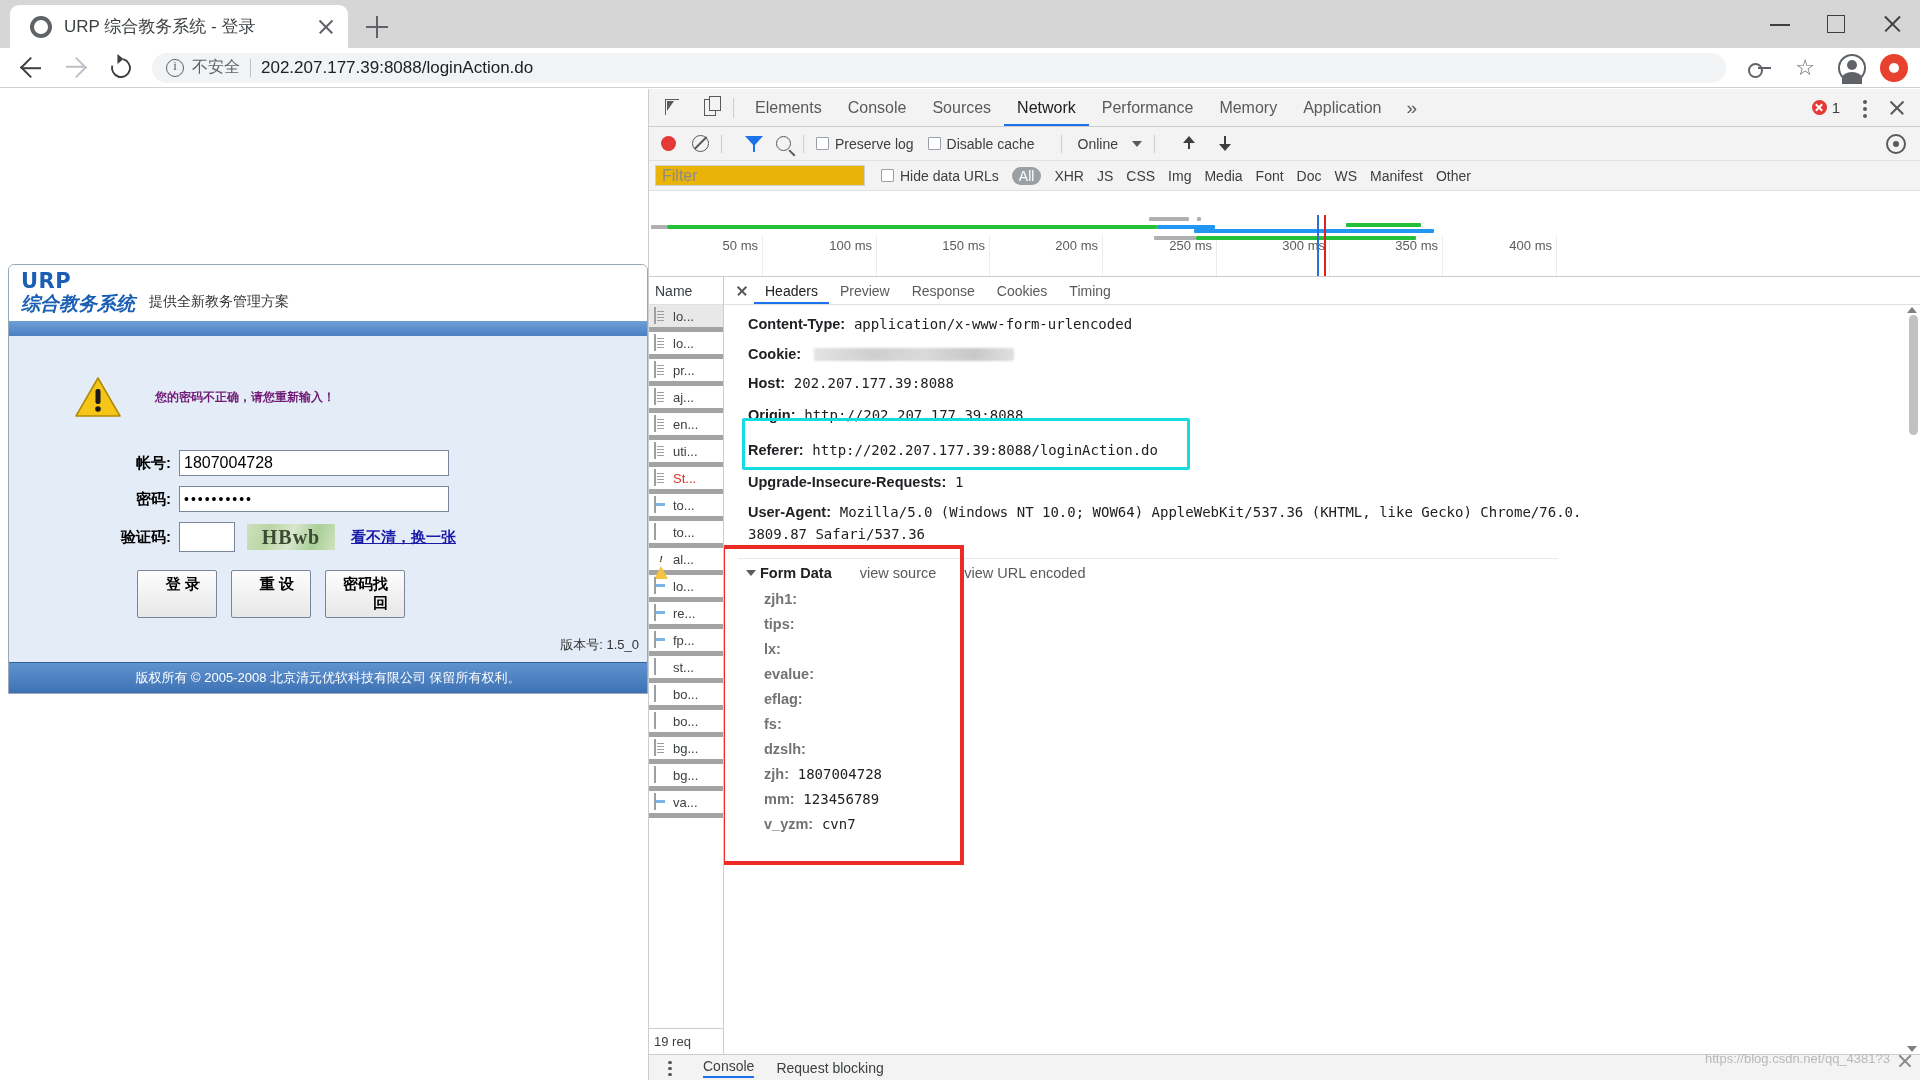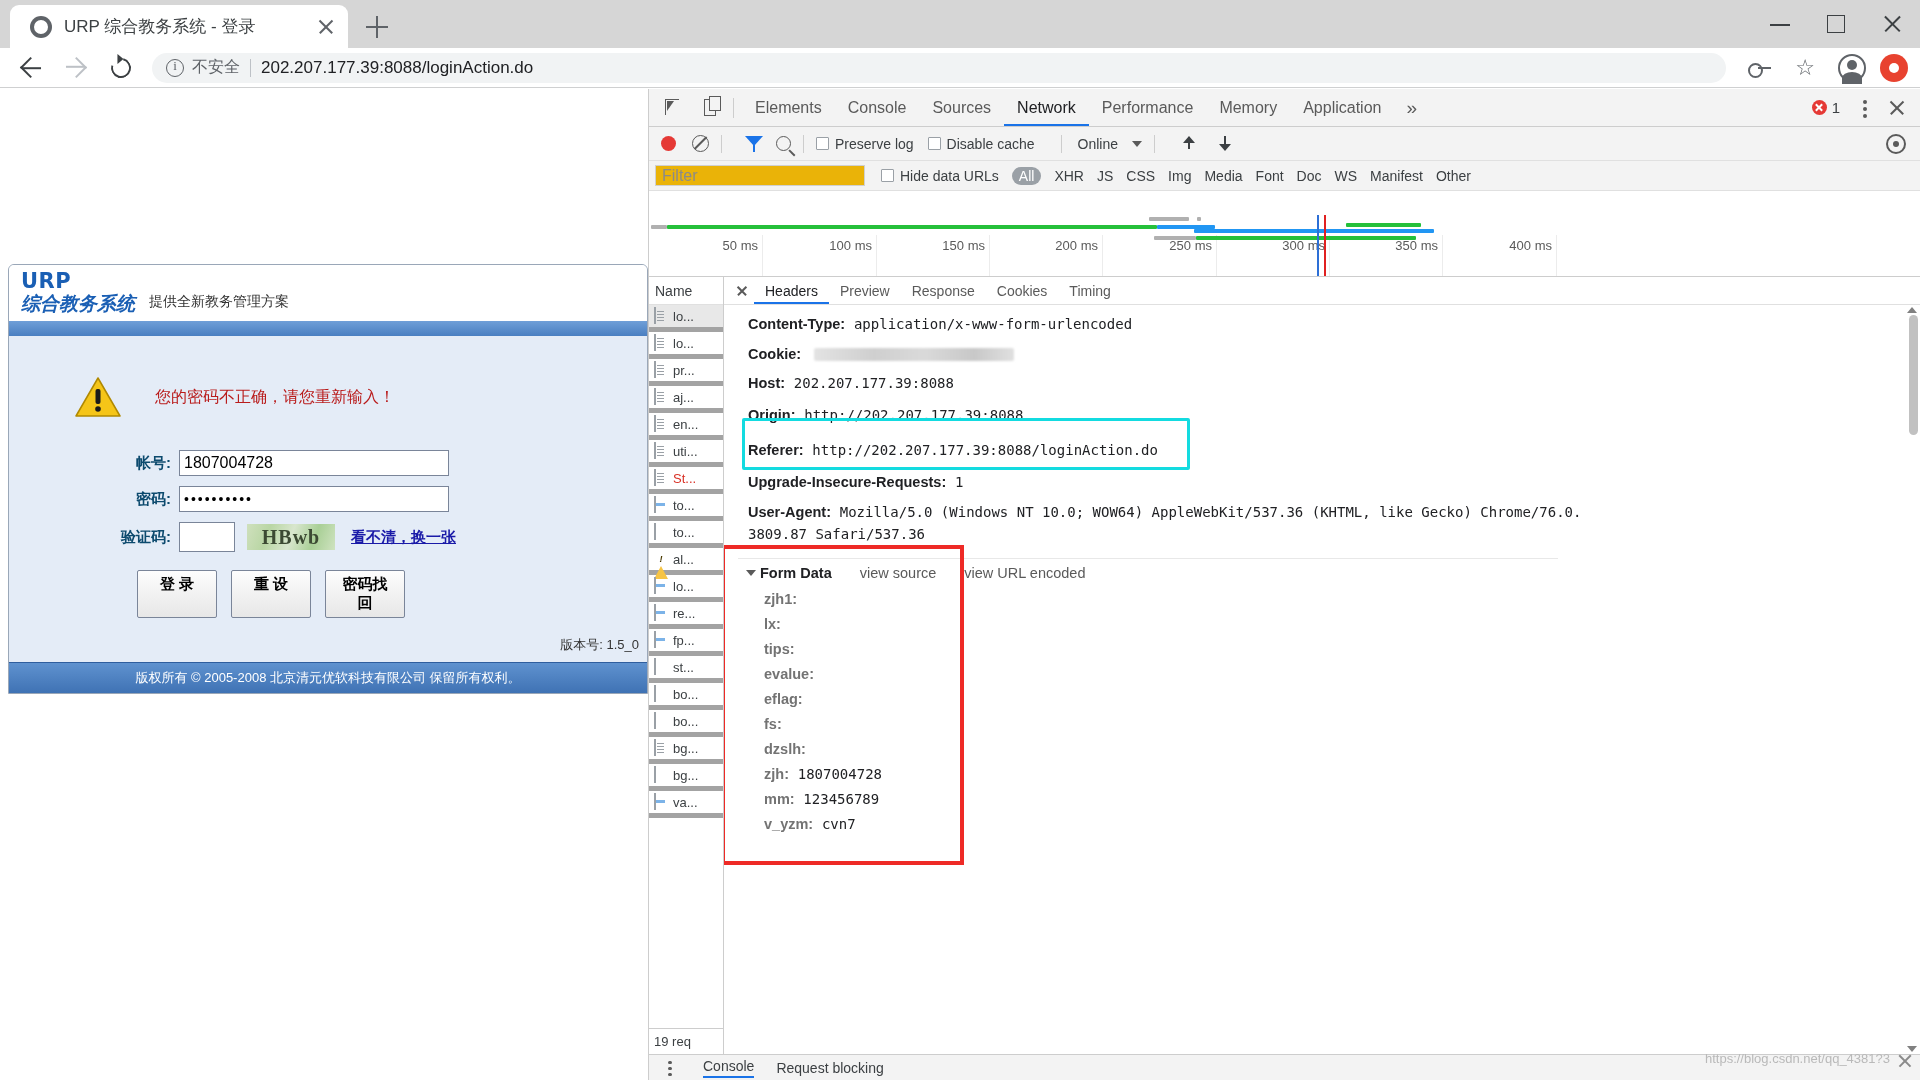--- a/index.html
+++ b/index.html
@@ -203,28 +203,28 @@
   .urp-body {
     padding: 40px 0 0 0; min-height: 318px; position: relative;
   }
   .warn-row {
     display: flex; align-items: center; padding-left: 66px; margin-bottom: 32px;
   }
   .warn-icon {
     width: 46px; height: 42px; position: relative; flex: none;
   }
   .warn-msg {
-    font-size: 16px; color: #b91c1c; font-weight: normal; margin-left: 34px;
+    font-size: 12px; color: #701a75; font-weight: bold; margin-left: 34px;
   }
   .form-row {
     display: flex; align-items: center; margin-bottom: 10px;
   }
   .form-label {
     width: 170px; text-align: right; padding-right: 8px;
-    font-size: 15px; color: #0c4a6e; font-weight: bold;
+    font-size: 15px; color: #000000; font-weight: bold;
   }
   .txt-input {
     width: 270px; height: 26px; border: 1px solid #7a8599;
     background: #ffffff; font-size: 16px; padding: 0 4px;
     font-family: "Liberation Sans", sans-serif;
     color: #000;
   }
   .pw-dots { letter-spacing: 2px; font-size: 14px; line-height: 24px; }
   .cap-input {
     width: 56px; height: 30px; border: 1px solid #7a8599; background: #fff;
@@ -240,21 +240,21 @@
     margin-left: 16px; font-size: 15px; font-weight: bold;
     color: #1a1aa8; text-decoration: underline; white-space: nowrap;
   }
   .btn-row {
     display: flex; padding-left: 128px; margin-top: 18px;
   }
   .urp-btn {
     border: 1px solid #7a8599;
     background: linear-gradient(to bottom,#fdfdfd,#e7e7e7);
     font-size: 15px; font-weight: bold; color: #000;
-    padding: 4px 16px; width: 80px; text-align: center;
+    padding: 4px 16px; width: 80px; text-align: right;
     margin-right: 14px; border-radius: 2px;
     font-family: "Liberation Sans", sans-serif;
   }
   .version-line {
     text-align: right; padding: 18px 8px 8px 0;
     font-size: 13px; color: #333;
   }
   .urp-footer {
     background: linear-gradient(to bottom,#5f92cf,#3f72b4);
     text-align: center; padding: 6px 0;
@@ -930,22 +930,22 @@
           <div style="border-top:1px solid #e8e8e8;margin:14px 0 0 -10px;width:820px;"></div>
 
           <div class="formdata-head">
             <i class="tri"></i>
             <span class="fd-title">Form Data</span>
             <span class="fd-link">view source</span>
             <span class="fd-link">view URL encoded</span>
           </div>
 
           <div class="fd-row"><span class="fd-key">zjh1:</span> <span class="fd-val"></span></div>
+          <div class="fd-row"><span class="fd-key">tips:</span> <span class="fd-val"></span></div>
           <div class="fd-row"><span class="fd-key">lx:</span> <span class="fd-val"></span></div>
-          <div class="fd-row"><span class="fd-key">tips:</span> <span class="fd-val"></span></div>
           <div class="fd-row"><span class="fd-key">evalue:</span> <span class="fd-val"></span></div>
           <div class="fd-row"><span class="fd-key">eflag:</span> <span class="fd-val"></span></div>
           <div class="fd-row"><span class="fd-key">fs:</span> <span class="fd-val"></span></div>
           <div class="fd-row"><span class="fd-key">dzslh:</span> <span class="fd-val"></span></div>
           <div class="fd-row"><span class="fd-key">zjh:</span> <span class="fd-val">1807004728</span></div>
           <div class="fd-row"><span class="fd-key">mm:</span> <span class="fd-val">123456789</span></div>
           <div class="fd-row"><span class="fd-key">v_yzm:</span> <span class="fd-val">cvn7</span></div>
 
           <div class="cyan-box"></div>
           <div class="red-box"></div>

